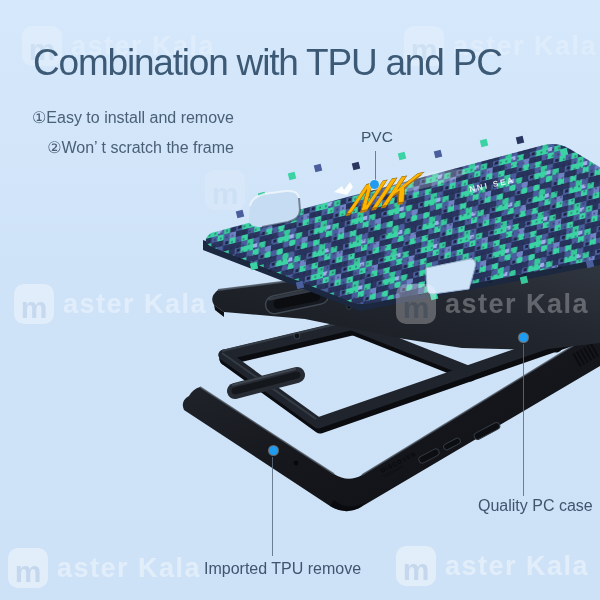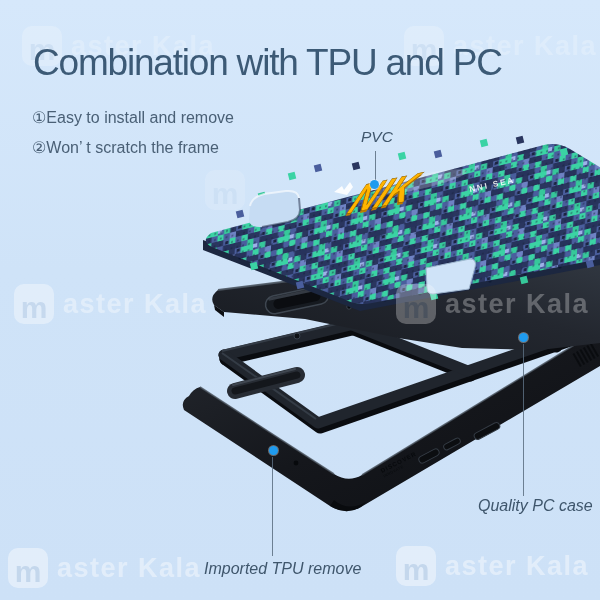--- a/index.html
+++ b/index.html
@@ -15,24 +15,24 @@
   
   .wm{position:absolute;display:flex;align-items:center;gap:9px;color:#ffffff;}
   .wm-logo{width:40px;height:40px;background:#ffffff;border-radius:10px;position:relative;flex:0 0 auto;}
   .wm-m{position:absolute;left:0;right:0;bottom:1px;text-align:center;
         font-size:30px;line-height:30px;font-weight:bold;color:rgba(125,158,196,.55);}
   .wm-text{font-size:27px;font-weight:bold;letter-spacing:1.5px;white-space:nowrap;}
 
   .page-title{position:absolute;left:33px;top:42px;margin:0;
     font-size:37px;font-weight:normal;letter-spacing:-1.2px;color:#3c5a76;white-space:nowrap;text-align:right;}
 
-  .features{position:absolute;left:32px;top:103px;color:#4a6076;font-size:16px;}
+  .features{position:absolute;left:32px;top:103px;color:#4a6076;font-size:16px;text-align:right;}
   .feature{height:30px;line-height:30px;white-space:nowrap;}
 
-  .callout{position:absolute;color:#3f566c;font-size:16px;white-space:nowrap;font-style:italic;}
+  .callout{position:absolute;color:#3f566c;font-size:16px;white-space:nowrap;}
   .lead{position:absolute;width:1px;background:#5a6d80;opacity:.85;}
   .dot{position:absolute;width:9px;height:9px;border-radius:50%;background:#1f9bef;
        box-shadow:0 0 0 1px rgba(255,255,255,.35);}
 </style>
 </head>
 <body>
 
 <div id="stage">
 
   <svg class="layer-art" viewBox="0 0 600 600">

